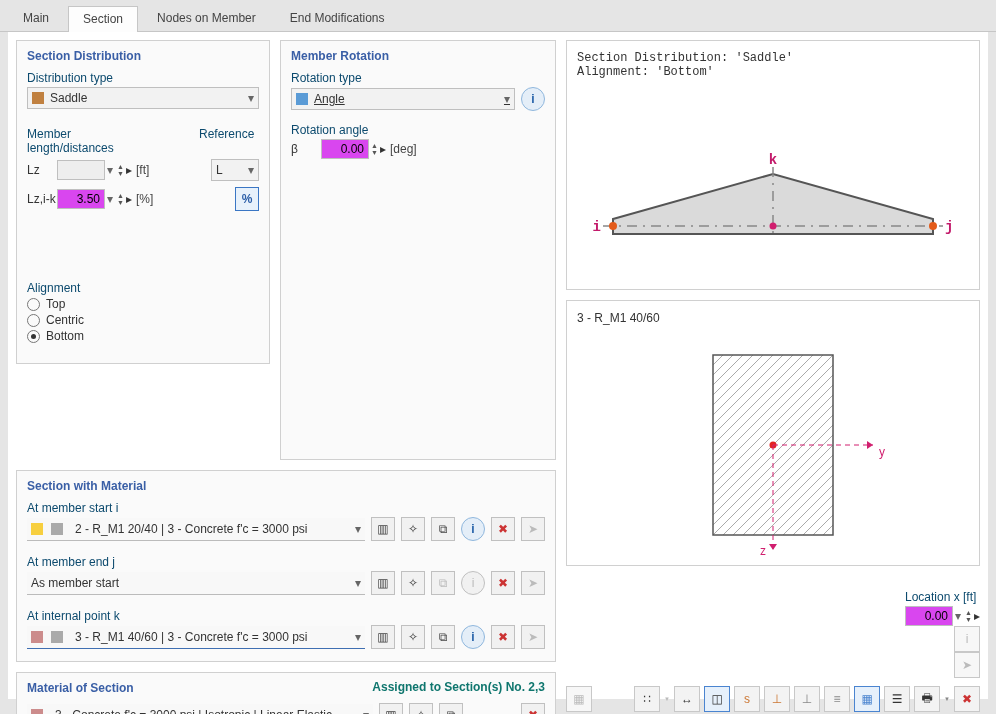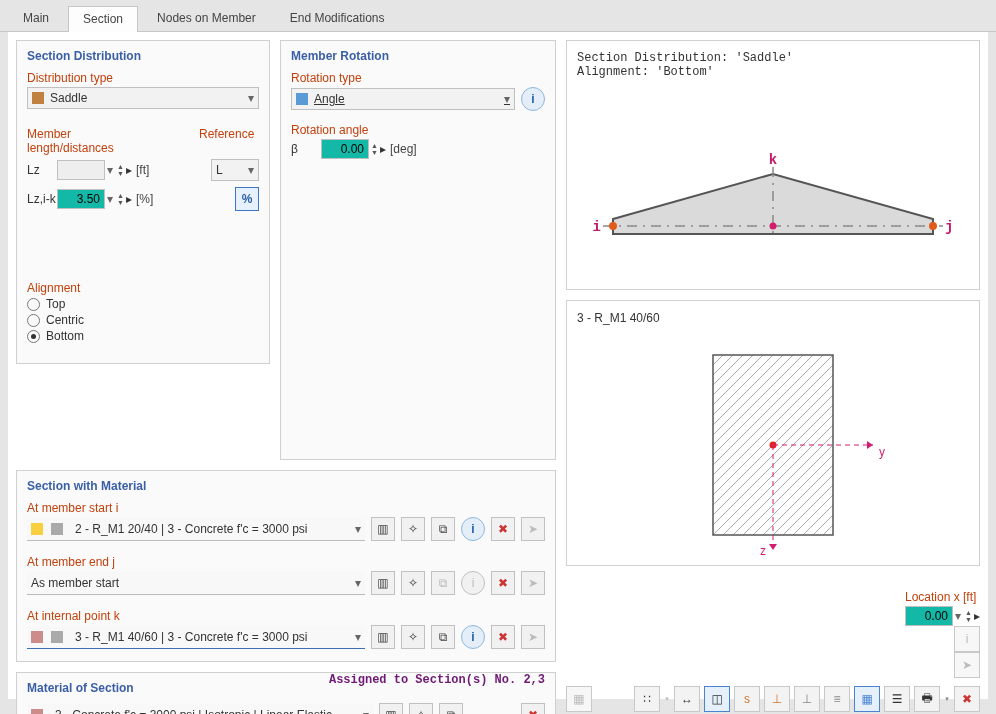--- a/index.html
+++ b/index.html
@@ -68,40 +68,40 @@
     position: relative;
   }
   .panel-h {
     color: #3a5fa6;
     font-weight: bold;
     font-size: 12px;
     margin-bottom: 8px;
   }
   .p-distribution { width: 254px; height: 324px; }
   .p-rotation { width: 276px; height: 420px; }
-  .label { margin: 6px 0 2px 0; color:#c2410c;}
+  .label { margin: 6px 0 2px 0; color:#0c4a6e;}
   .drop {
     display: flex;
     align-items: center;
     border: 1px solid #bfbfbf;
     background: #f2f2f2;
     height: 22px;
     padding: 0 4px;
     width: 100%;
     box-sizing: border-box;
     cursor: default;
   }
   .swatch {
     width: 12px; height: 12px; margin-right: 6px;
   }
   .drop .txt { flex:1; }
   .chev { color:#666; }
   .mini-input {
     border: 1px solid #bfbfbf;
-    background: #14b8a6;
+    background: #d946ef;
     height: 20px;
     width: 48px;
     box-sizing: border-box;
     text-align: right;
     padding: 0 4px;
     font-family: inherit;
     font-size:12px;
   }
   .spin {
     display:inline-flex; flex-direction:column; margin-left:2px;
@@ -131,21 +131,21 @@
   .p-section-material { margin-top:10px; width: 540px; padding-bottom:12px;}
   .matrow {
     display:flex; align-items:center; gap:4px; margin-top:2px;
   }
   .matdrop {
     display:flex; align-items:center; flex:1;
     border-bottom:1px solid #bbb; height:22px; padding:0 4px; background:#f8f8f8;
   }
   .matdrop .txt{flex:1;}
   .p-material-of { margin-top:10px; width:540px;}
-  .assigned { position:absolute; right:10px; top:0; color:#701a75; font-weight:bold;font-family:Liberation Mono, monospace;}
+  .assigned { position:absolute; right:10px; top:7px; color:#0f766e; font-weight:bold;}
   .col-right {
     flex:1; margin-left:10px; display:flex; flex-direction:column;
   }
   .preview-top {
     border:1px solid #d0d0d0; background:#fff; height:280px; padding:10px;
     box-sizing:border-box; position:relative;font-family:Liberation Mono, monospace;
   }
   .preview-bottom {
     border:1px solid #d0d0d0; background:#fff; height:290px; padding:10px;
     box-sizing:border-box; margin-top:10px; position:relative;

